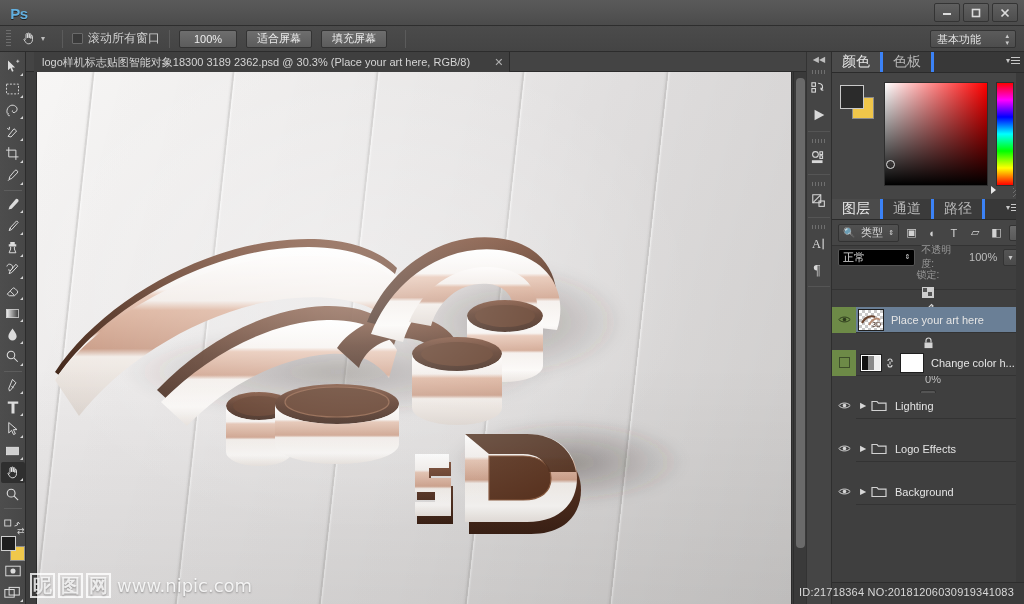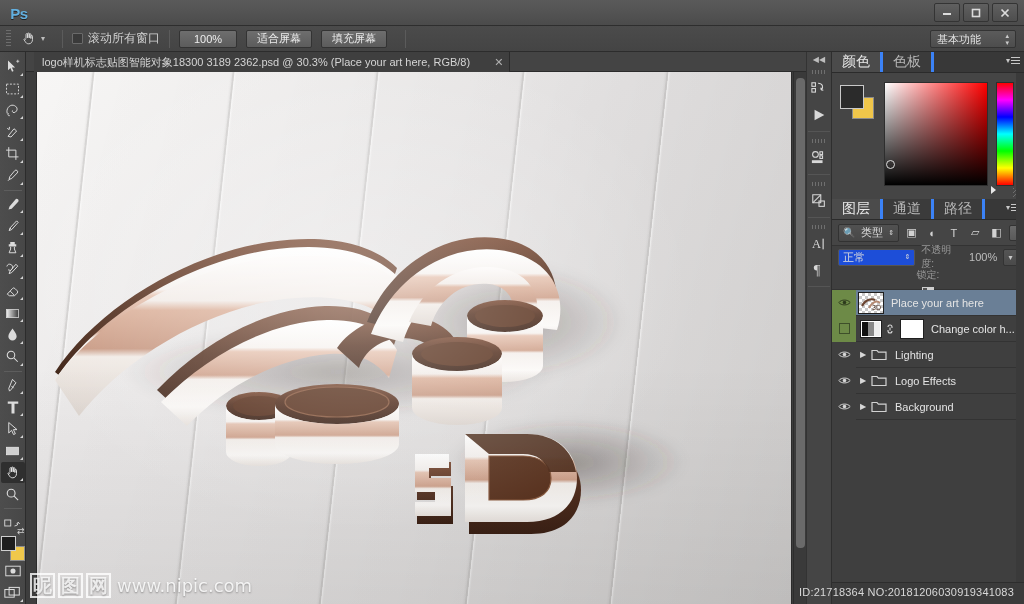--- a/index.html
+++ b/index.html
@@ -243,40 +243,40 @@
     color: #dcdcdc; font-size: 11px; justify-content: space-between;
   }
   .filter-ico { width: 20px; height: 18px; display: flex; align-items: center;
     justify-content: center; color: #d2d2d2; font-size: 11px; }
   .filter-toggle { margin-left: auto; width: 10px; height: 16px;
     background: linear-gradient(to bottom,#6a6a6a,#5a5a5a);
     border: 1px solid #333; border-radius: 2px; }
 
   .moderow { height: 22px; display: flex; align-items: center; padding: 0 6px;
     gap: 6px; background: #3f3f3f; }
-  .mode-select { height: 17px; width: 84px; background: #1d4ed8;
+  .mode-select { height: 17px; width: 84px; background: #000000;
     border: 1px solid #555; border-radius: 2px;
     display: flex; align-items: center; justify-content: space-between;
     padding: 0 4px; color: #dcdcdc; font-size: 11px; }
   .dim { color: #9a9a9a; font-size: 10px; }
   .val-box { height: 17px; width: 34px; color: #bdbdbd; font-size: 11px;
     display: flex; align-items: center; justify-content: flex-end; }
   .spin { width: 16px; height: 17px; background: linear-gradient(to bottom,#555,#4a4a4a);
     border: 1px solid #333; border-radius: 2px; color: #c8c8c8; font-size: 8px;
     display: flex; align-items: center; justify-content: center; }
 
   .lockrow { height: 22px; display: flex; align-items: center; padding: 0 6px;
     gap: 5px; background: #3f3f3f; border-bottom: 1px solid #333; flex-direction: column; }
   .lock-ico { width: 15px; height: 16px; display: flex; align-items: center;
     justify-content: center; color: #d0d0d0; font-size: 11px; }
 
   .layerlist { background: #3f3f3f; }
   .layerrow {
     height: 26px; display: flex; align-items: center;
-    border-bottom: 1px solid #333; background: #3f3f3f; position: relative;
+    border-bottom: 1px solid #333; background: #3f3f3f; position: relative; margin-top: 17px;
   }
   .layerrow.selected { background: #6a7f96; }
   .eyecell { width: 24px; height: 26px; display: flex; align-items: center;
     justify-content: center; background: #6d8a47; }
   .layerrow.selected .eyecell { background: #6d8a47; }
   .eye { width: 13px; height: 9px; }
   .eye-empty { width: 11px; height: 11px; border: 1px solid #3e4f2a; background: transparent; }
   .disclosure { width: 14px; display: flex; align-items: center; justify-content: center;
     color: #d8d8d8; font-size: 8px; }
   .thumb-box { width: 26px; height: 22px; margin-left: 2px;

